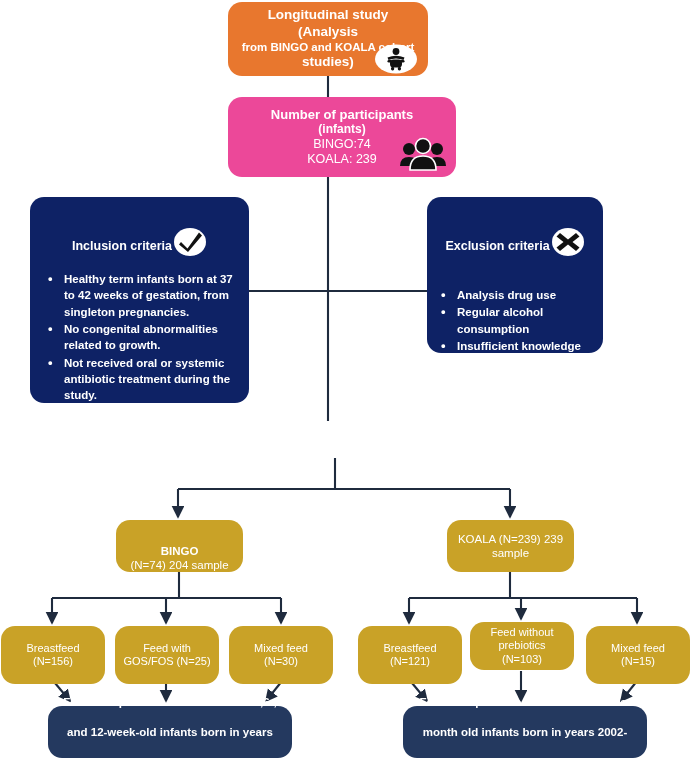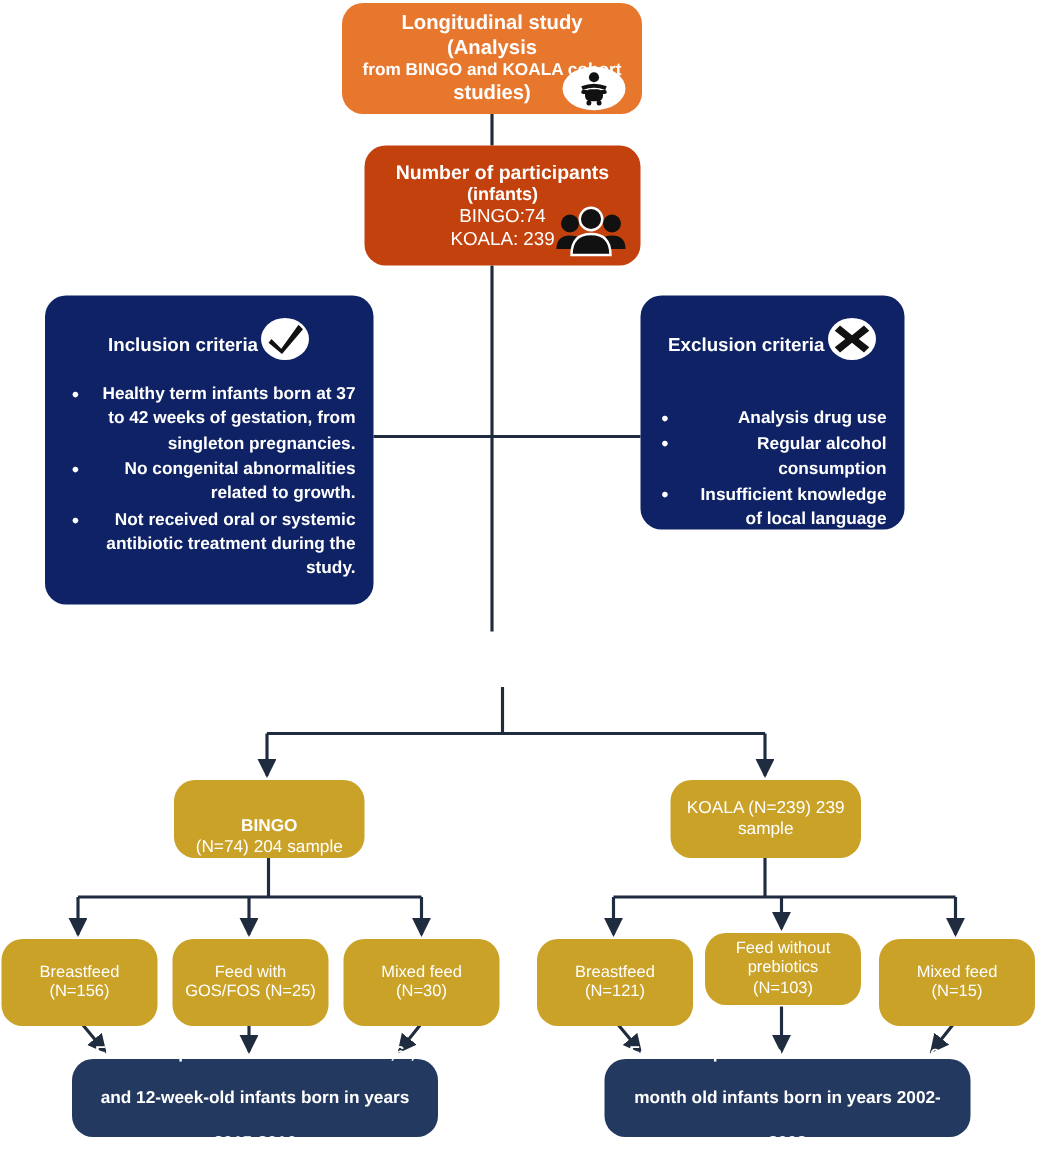--- a/index.html
+++ b/index.html
@@ -36,22 +36,22 @@
     left: 228px; top: 2px; width: 200px; height: 74px;
     background: #E8772E;
     font-size: 13.5px;
     font-weight: 700;
     padding: 4px 10px;
   }
   #n-longitudinal .small { font-size: 11.5px; font-weight: 700; }
 
   
   #n-participants {
-    left: 243px; top: 97px; width: 184px; height: 80px;
-    background: #c2410c;
+    left: 228px; top: 97px; width: 228px; height: 80px;
+    background: #ec4899;
     font-size: 13px;
     font-weight: 700;
     padding: 4px 8px;
   }
   #n-participants .sub { font-size: 12px; font-weight: 700; }
   #n-participants .val { font-size: 12.5px; font-weight: 400; }
 
   
   .navy {
     background: #0E2265;
@@ -65,35 +65,35 @@
     left: 427px; top: 197px; width: 176px; height: 156px;
     display: block;
     padding: 0;
   }
   .criteria-title {
     position: relative;
     text-align: center;
     font-size: 12.5px;
     font-weight: 700;
     color: #ffffff;
-    padding-top: 14px;
+    padding-top: 30px;
   }
   .criteria-title .badge {
     display: inline-block;
     vertical-align: -7px;
     margin-left: 1px;
   }
   ul.criteria {
     margin: 0;
     padding: 0 12px 0 34px;
     list-style: none;
     color: #ffffff;
     font-size: 11.5px;
     font-weight: 700;
-    text-align: right;
+    text-align: left;
     line-height: 1.42;
   }
   #n-inclusion ul.criteria { margin-top: 14px; }
   #n-exclusion ul.criteria { margin-top: 30px; padding-left: 30px; }
   ul.criteria li {
     position: relative;
     margin-bottom: 1px;
   }
   ul.criteria li::before {
     content: "\2022";

